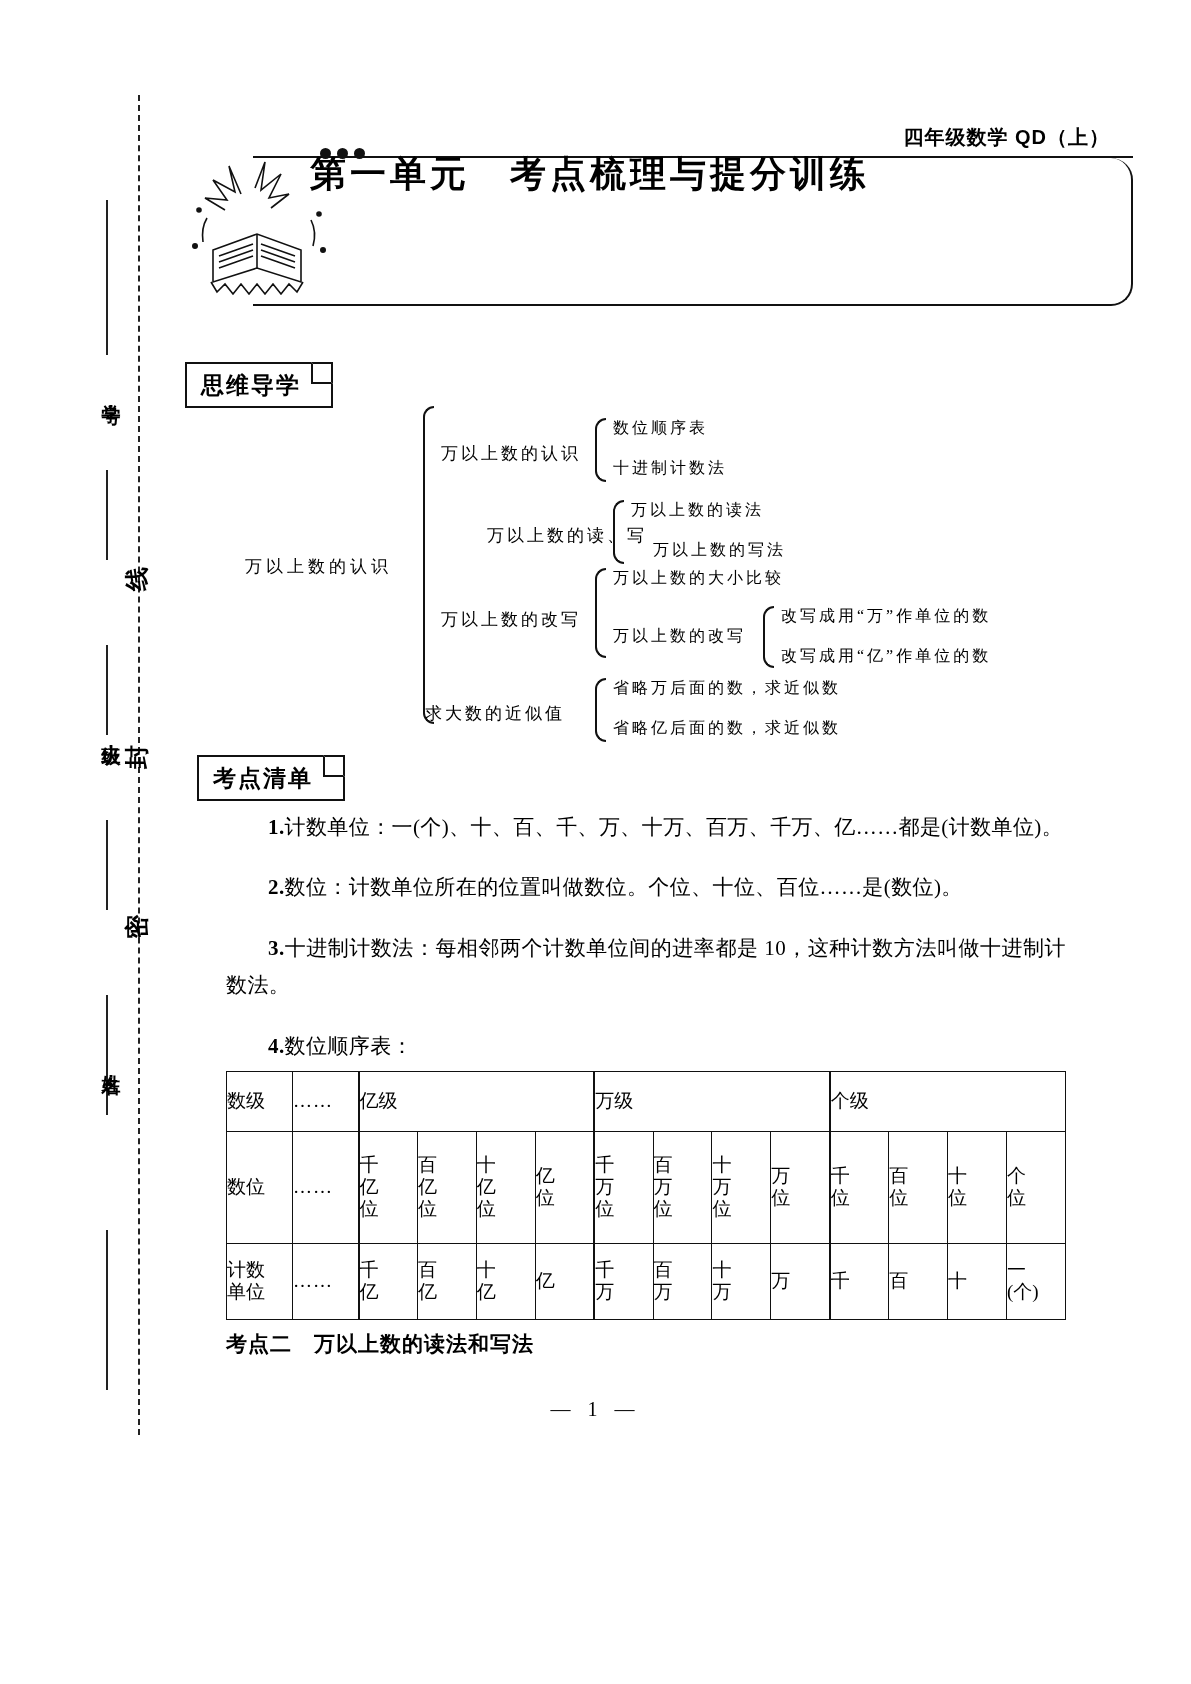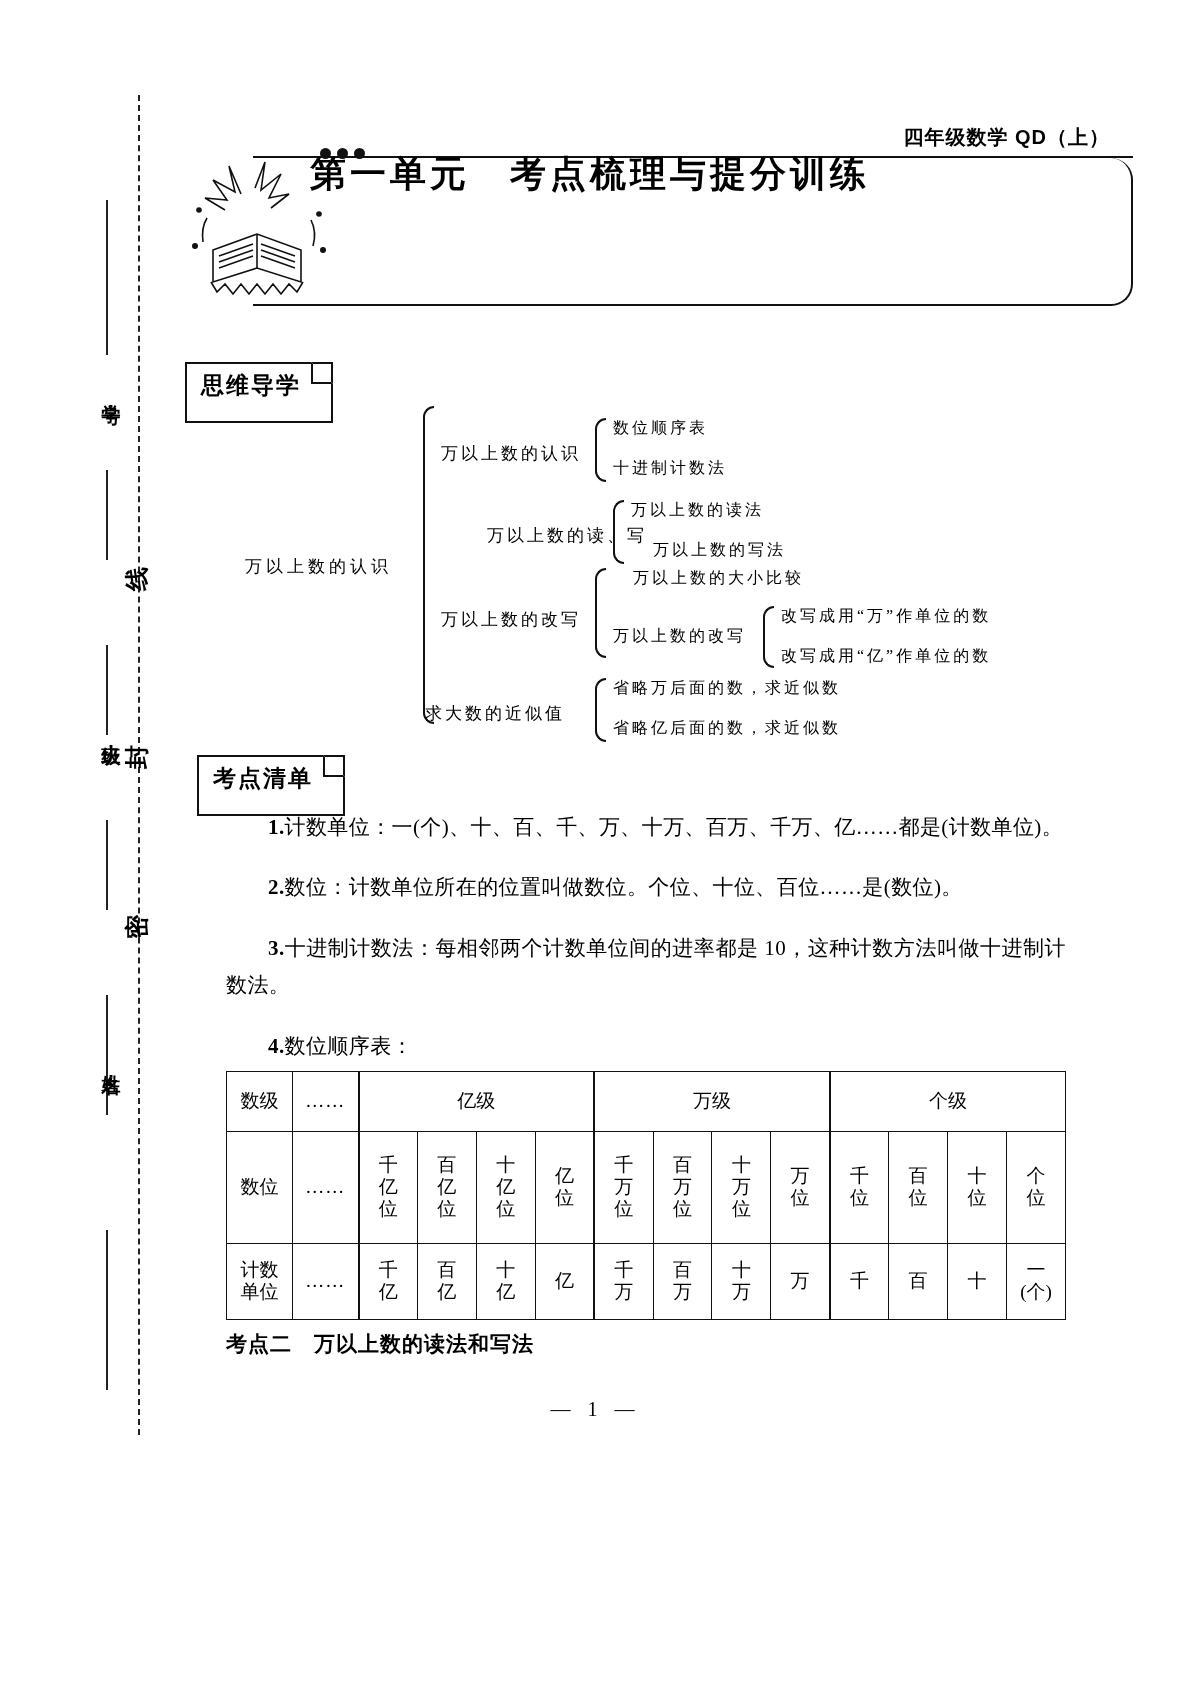--- a/index.html
+++ b/index.html
@@ -75,21 +75,21 @@
     display:flex; gap:6px; align-items:center;
   }
   #header-dots i { display:block; width:11px; height:11px; background:#111; border-radius:50%; }
   #book-icon { position:absolute; left:8px; top:48px; }
 
   
   .sec-tab {
     position:absolute;
     border:2px solid #111;
     background:#fff;
-    padding:6px 30px 20px 14px;
+    padding:6px 30px 5px 14px;
     font-family:"Liberation Sans","DejaVu Sans",sans-serif;
     font-weight:bold; font-size:23px; letter-spacing:2px;
     white-space:nowrap;
   }
   .sec-tab .corner {
     position:absolute; right:-2px; top:-2px;
     width:22px; height:22px;
     background:#fff;
     border-left:2px solid #111;
     border-bottom:2px solid #111;
@@ -137,21 +137,21 @@
   .para .num { font-family:"Liberation Serif","DejaVu Serif",serif; font-weight:bold; }
   .indent { text-indent:2em;margin-top:23px; }
 
   
   table.digit-table {
     border-collapse:collapse; width:840px; margin:6px 0 4px 0;
     table-layout:fixed;
   }
   table.digit-table td {
     border:1.5px solid #111;
-    text-align:center; vertical-align:middle;
+    text-align:left; vertical-align:middle;
     font-size:19px; line-height:1.18;
     padding:2px 0;
   }
   table.digit-table td.thick-r { border-right:2.5px solid #111; }
   .vert { display:inline-block; line-height:1.15; }
   .c-lbl { width:66px; }
   .c-dots { width:66px; letter-spacing:1px; }
   .r-head { font-size:19px; }
   .tall td { height:112px; }
   .mid td { height:60px; }
@@ -237,21 +237,21 @@
   <div class="mm-node lvl3" style="left:368px; top:18px;">数位顺序表</div>
   <div class="mm-node lvl3" style="left:368px; top:58px;">十进制计数法</div>
 
   <div class="mm-node lvl2" style="left:196px; top:124px;margin-left:46px;">万以上数的读、写</div>
   <div class="brace" style="left:368px; top:100px; height:64px;"></div>
   <div class="mm-node lvl3" style="left:386px; top:100px;">万以上数的读法</div>
   <div class="mm-node lvl3" style="left:386px; top:140px;margin-left:22px;">万以上数的写法</div>
 
   <div class="mm-node lvl2" style="left:196px; top:208px;">万以上数的改写</div>
   <div class="brace" style="left:350px; top:168px; height:90px;"></div>
-  <div class="mm-node lvl3" style="left:368px; top:168px;margin-left:20px;">万以上数的大小比较</div>
+  <div class="mm-node lvl3" style="left:368px; top:168px;">万以上数的大小比较</div>
   <div class="mm-node lvl3" style="left:368px; top:226px;">万以上数的改写</div>
   <div class="brace" style="left:518px; top:206px; height:62px;"></div>
   <div class="mm-node lvl3" style="left:536px; top:206px;">改写成用“万”作单位的数</div>
   <div class="mm-node lvl3" style="left:536px; top:246px;">改写成用“亿”作单位的数</div>
 
   <div class="mm-node lvl2" style="left:180px; top:302px;">求大数的近似值</div>
   <div class="brace" style="left:350px; top:278px; height:64px;"></div>
   <div class="mm-node lvl3" style="left:368px; top:278px;">省略万后面的数，求近似数</div>
   <div class="mm-node lvl3" style="left:368px; top:318px;">省略亿后面的数，求近似数</div>
 </div>

